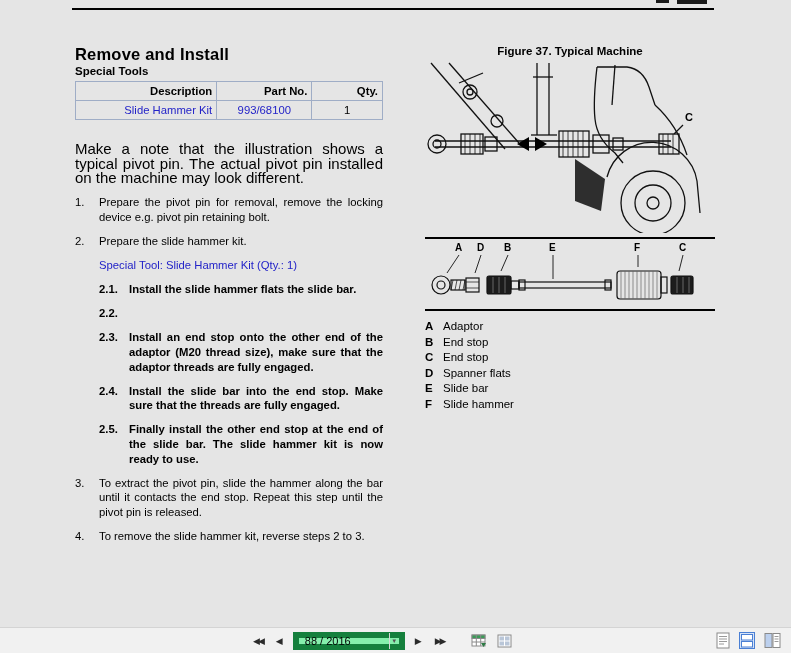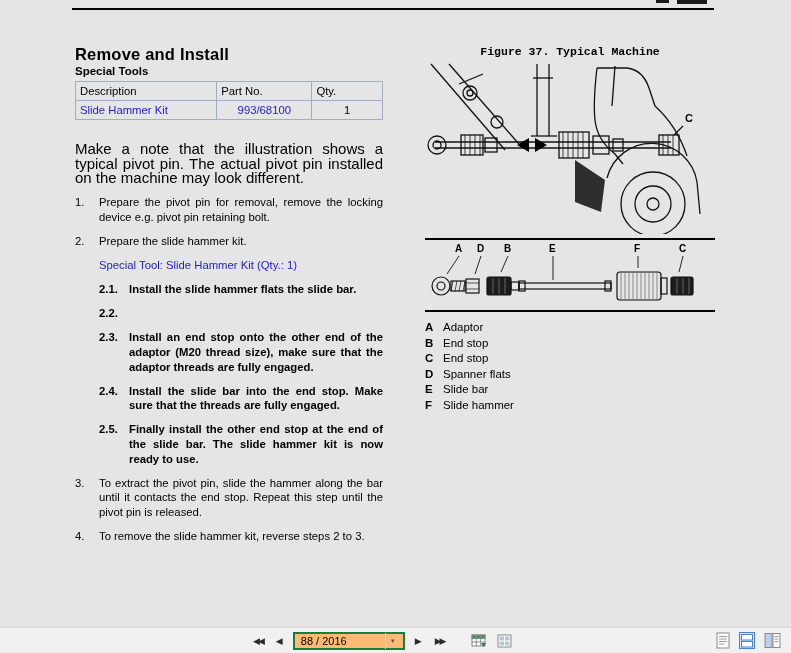--- a/index.html
+++ b/index.html
@@ -13,51 +13,51 @@
   .artifact { position:absolute; background:#1a1a1a; }
   .a1 { left:656px; top:0; width:13px; height:3px; }
   .a2 { left:677px; top:0; width:30px; height:4px; }
 
   
   .left-col { position:absolute; left:75px; top:45px; width:308px; }
   .doc-title { font-size:16.5px; font-weight:bold; letter-spacing:.2px; }
   .subhead { font-size:11.5px; font-weight:bold; margin-top:1px; }
   table.tools { border-collapse:collapse; width:100%; margin-top:4px; table-layout:fixed; }
   table.tools th, table.tools td { border:1px solid #9fadc6; font-size:11.3px; padding:2px 4px; height:19px; }
-  table.tools th { font-weight:normal; text-align:left; }
+  table.tools th { font-weight:bold; text-align:right; }
   .col-desc { width:46%; } .col-part { width:31%; } .col-qty { width:23%; }
-  td.desc { color:#2323c8; text-align:left; }
+  td.desc { color:#2323c8; text-align:right; }
   td.part { color:#2323c8; text-align:center; }
   td.qty  { text-align:center; }
   .note { font-size:15px; line-height:14.6px; text-align:justify; margin-top:22px; }
   .step { display:flex; margin-top:9.5px; font-size:11.3px; line-height:14.6px; }
   .step .n { width:24px; flex:none; }
   .step .t { flex:1; text-align:justify; }
   .special-tool { margin:9.5px 0 0 24px; color:#2323c8; font-size:11.3px; line-height:14.6px; }
   .substep { display:flex; margin:9.5px 0 0 24px; font-size:11.3px; line-height:14.6px;font-weight:bold; }
   .substep .n { width:30px; flex:none; }
   .substep .t { flex:1; text-align:justify; }
 
   
   .right-col { position:absolute; left:425px; top:45px; width:290px; }
-  .fig-caption { font-size:11.5px; font-weight:bold; text-align:center;font-family:Liberation Mono, monospace; }
+  .fig-caption { font-size:11.5px; font-weight:bold; text-align:center; }
   .machine-box { margin-top:4px; }
   .parts-box { border-top:2px solid #000; border-bottom:2px solid #000; }
   svg text { font-family:"Liberation Sans", sans-serif; }
   .legend { margin-top:8px; }
   .legend-row { display:flex; font-size:11.5px; line-height:15.5px; }
   .legend-row .k { width:18px; font-weight:bold; flex:none; }
 
   
   .toolbar { position:absolute; left:0; right:0; bottom:0; height:26px;
     background:#f1f1f1; border-top:1px solid #d4d4d4; }
   .nav { position:absolute; left:250px; top:0; height:25px; display:flex; align-items:center; gap:7px; }
   .navbtn { font-size:9px; color:#2b2b2b; letter-spacing:-2px; padding:2px 3px; cursor:default; }
   .navbtn.single { letter-spacing:0; }
-  .pagebox { width:112px; height:18px; background:#fdba74; border:2px solid #15803d; display:flex; align-items:center; }
+  .pagebox { width:112px; height:18px; background:#86efac; border:6px solid #15803d; display:flex; align-items:center; }
   .pagebox input { border:none; outline:none; width:90px; height:16px; font-size:11px;
     padding-left:6px; font-family:"Liberation Sans", sans-serif; background:transparent; }
   .pagebox .dd { width:15px; height:16px; border-left:1px solid #d8d8d8; color:#555;
     font-size:6px; line-height:16px; text-align:center; }
   .tb-extra { display:flex; gap:10px; margin-left:16px; align-items:center; }
   .view-icons { position:absolute; right:10px; top:4px; display:flex; gap:9px; align-items:center; }
 </style>
 </head>
 <body>
 

